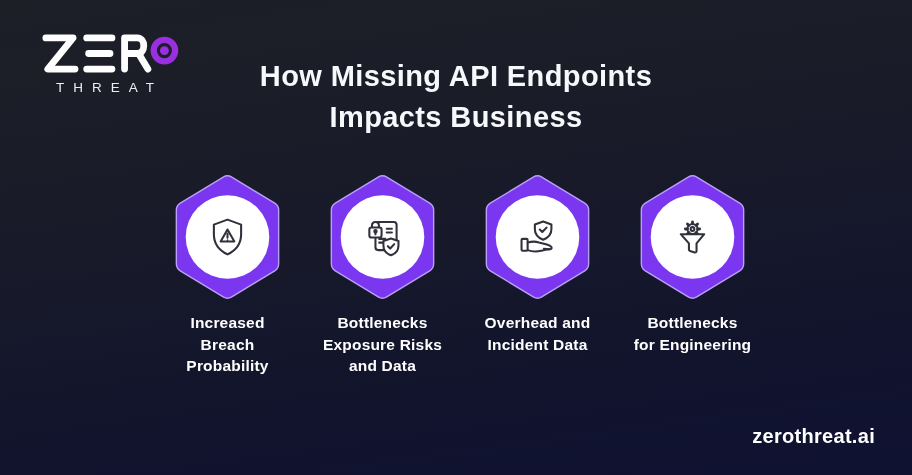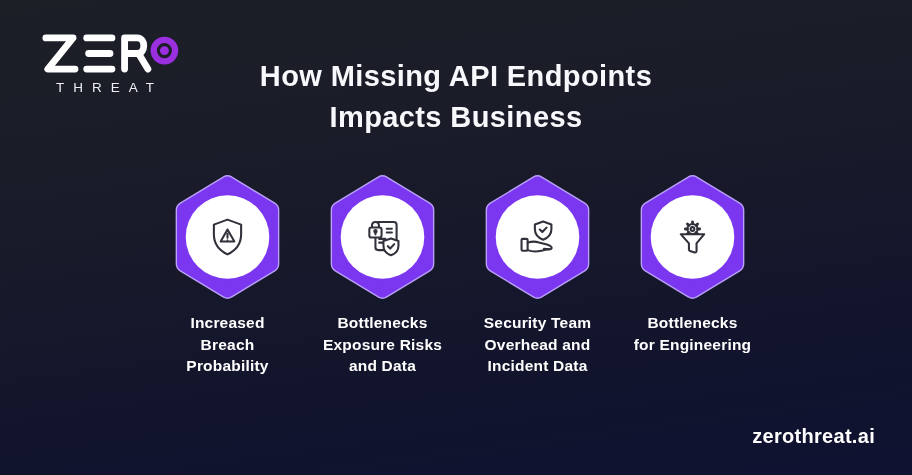--- a/index.html
+++ b/index.html
@@ -163,21 +163,20 @@
         <circle cx="60" cy="66" r="44.5" fill="#ffffff"></circle>
         <g transform="translate(36,42)" stroke="#31313b" stroke-width="2.2" stroke-linecap="round" stroke-linejoin="round">
           <path d="M30 7.5 L38.8 10.6 V15.8 C38.8 21.3 35.2 24.9 30 27 C24.8 24.9 21.2 21.3 21.2 15.8 V10.6 Z"></path>
           <path d="M26.4 16 L29.1 18.7 L33.6 14"></path>
           <rect x="7" y="26" width="6.5" height="12.7" rx="1.3"></rect>
           <path d="M13.5 30 C18 28.6 22 28.7 25.5 29.8 L34 32 C36.3 32.6 38 33.4 38.8 34.6 C39.6 35.9 38.6 37.3 36.9 37.1 L30.8 36.5"></path>
           <path d="M13.5 38 C18 39.8 23 39.9 28 38.7 C31.2 37.9 34.6 37.3 36.9 37.1"></path>
         </g>
       </svg>
       <div class="label">
-        <span>Security Team</span>
         <span>Overhead and</span>
         <span>Incident Data</span>
       </div>
     </div>
 
     <div class="item">
       <svg class="hex-svg" width="113" height="124" viewBox="0 0 120 132" fill="none">
         <polygon points="60,9.7 105.7,37.5 105.7,94.5 60,122.3 14.3,94.5 14.3,37.5" fill="none" stroke="#b9a0f8" stroke-width="19" stroke-linejoin="round"></polygon>
         <polygon points="60,9.7 105.7,37.5 105.7,94.5 60,122.3 14.3,94.5 14.3,37.5" fill="#7b36f0" stroke="#7b36f0" stroke-width="16" stroke-linejoin="round"></polygon>
         <circle cx="60" cy="66" r="44.5" fill="#ffffff"></circle>

